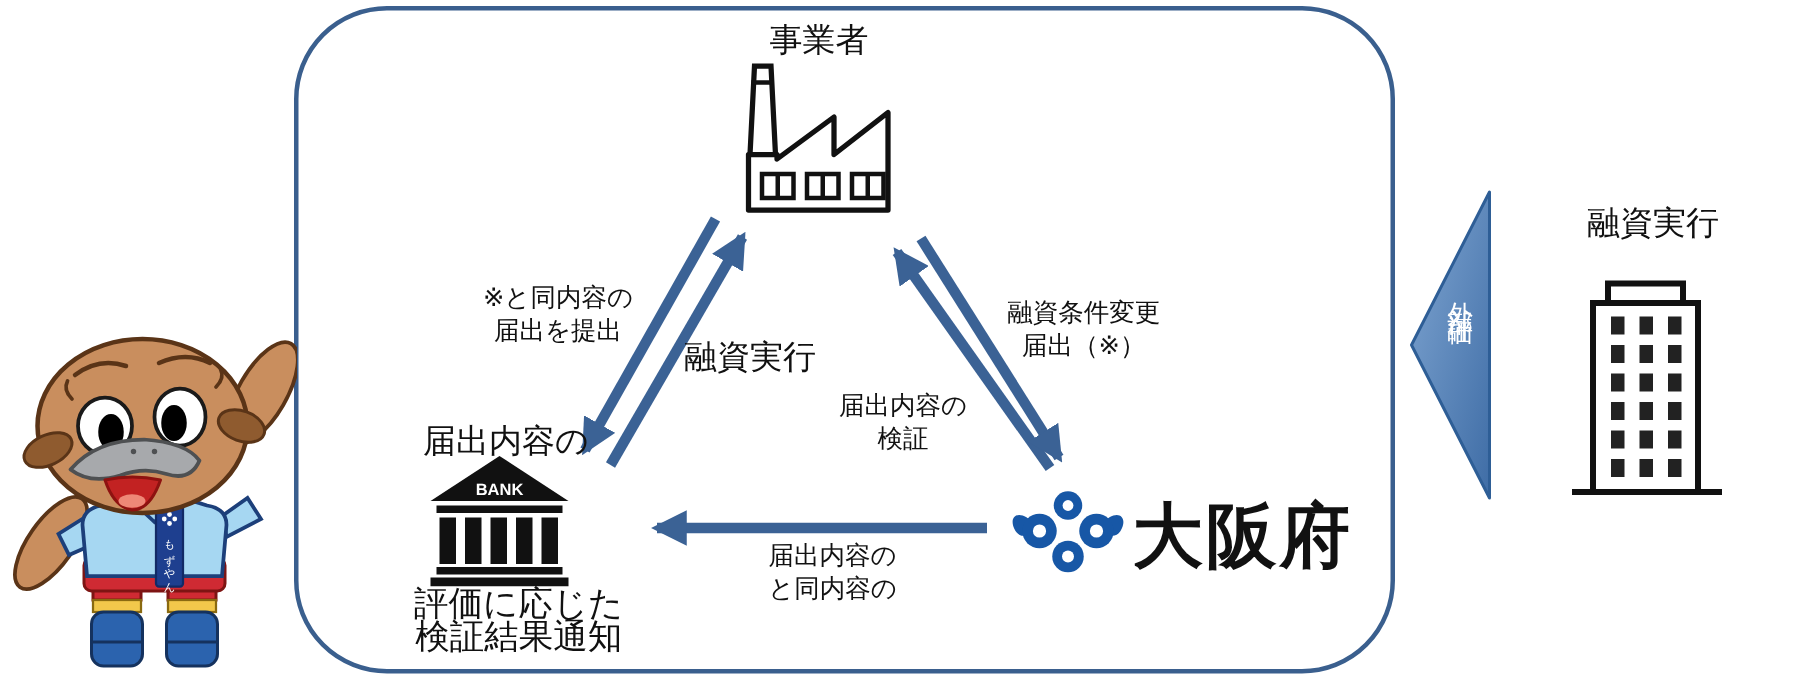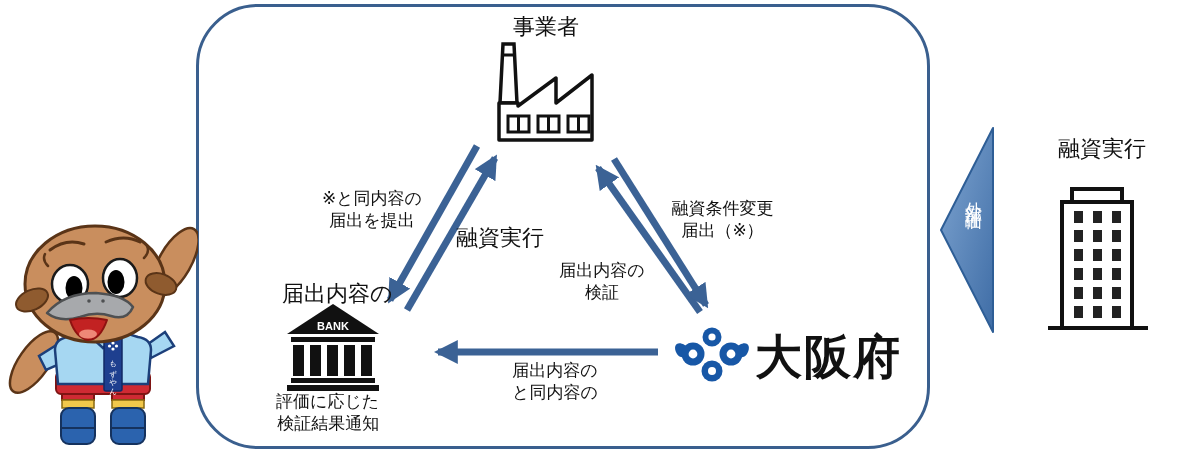--- a/index.html
+++ b/index.html
@@ -15,21 +15,21 @@
   #lbl-thirdparty{left:1043px;top:134px;width:118px;}
   #lbl-osaka{left:755px;top:326px;font-size:47px;font-weight:600;letter-spacing:2px;white-space:nowrap;}
   
   .albl{font-size:17px;line-height:22px;text-align:center;white-space:nowrap;color:#111;}
   .albl span{display:block;}
   #albl-submit{left:296px;top:188px;width:152px;}
   #albl-loan{left:456px;top:227px;font-size:22px;}
   #albl-ordinance{left:645px;top:198px;width:155px;}
   #albl-verify{left:532px;top:260px;width:140px;}
   #albl-result{left:474px;top:360px;width:162px;}
-  #bank-note{left:276px;top:391px;font-size:17px;line-height:22px;text-align:right;white-space:nowrap;}
+  #bank-note{left:276px;top:391px;font-size:23px;line-height:22px;text-align:center;white-space:nowrap;}
   #bank-note span{display:block;}
   
   #ext-eval-text{left:961px;top:188px;width:24px;height:130px;writing-mode:vertical-rl;text-orientation:upright;
     color:#fff;font-size:17px;letter-spacing:4px;font-weight:400;}
   svg{display:block;}
 </style>
 </head>
 <body>
 
 <div id="canvas">

